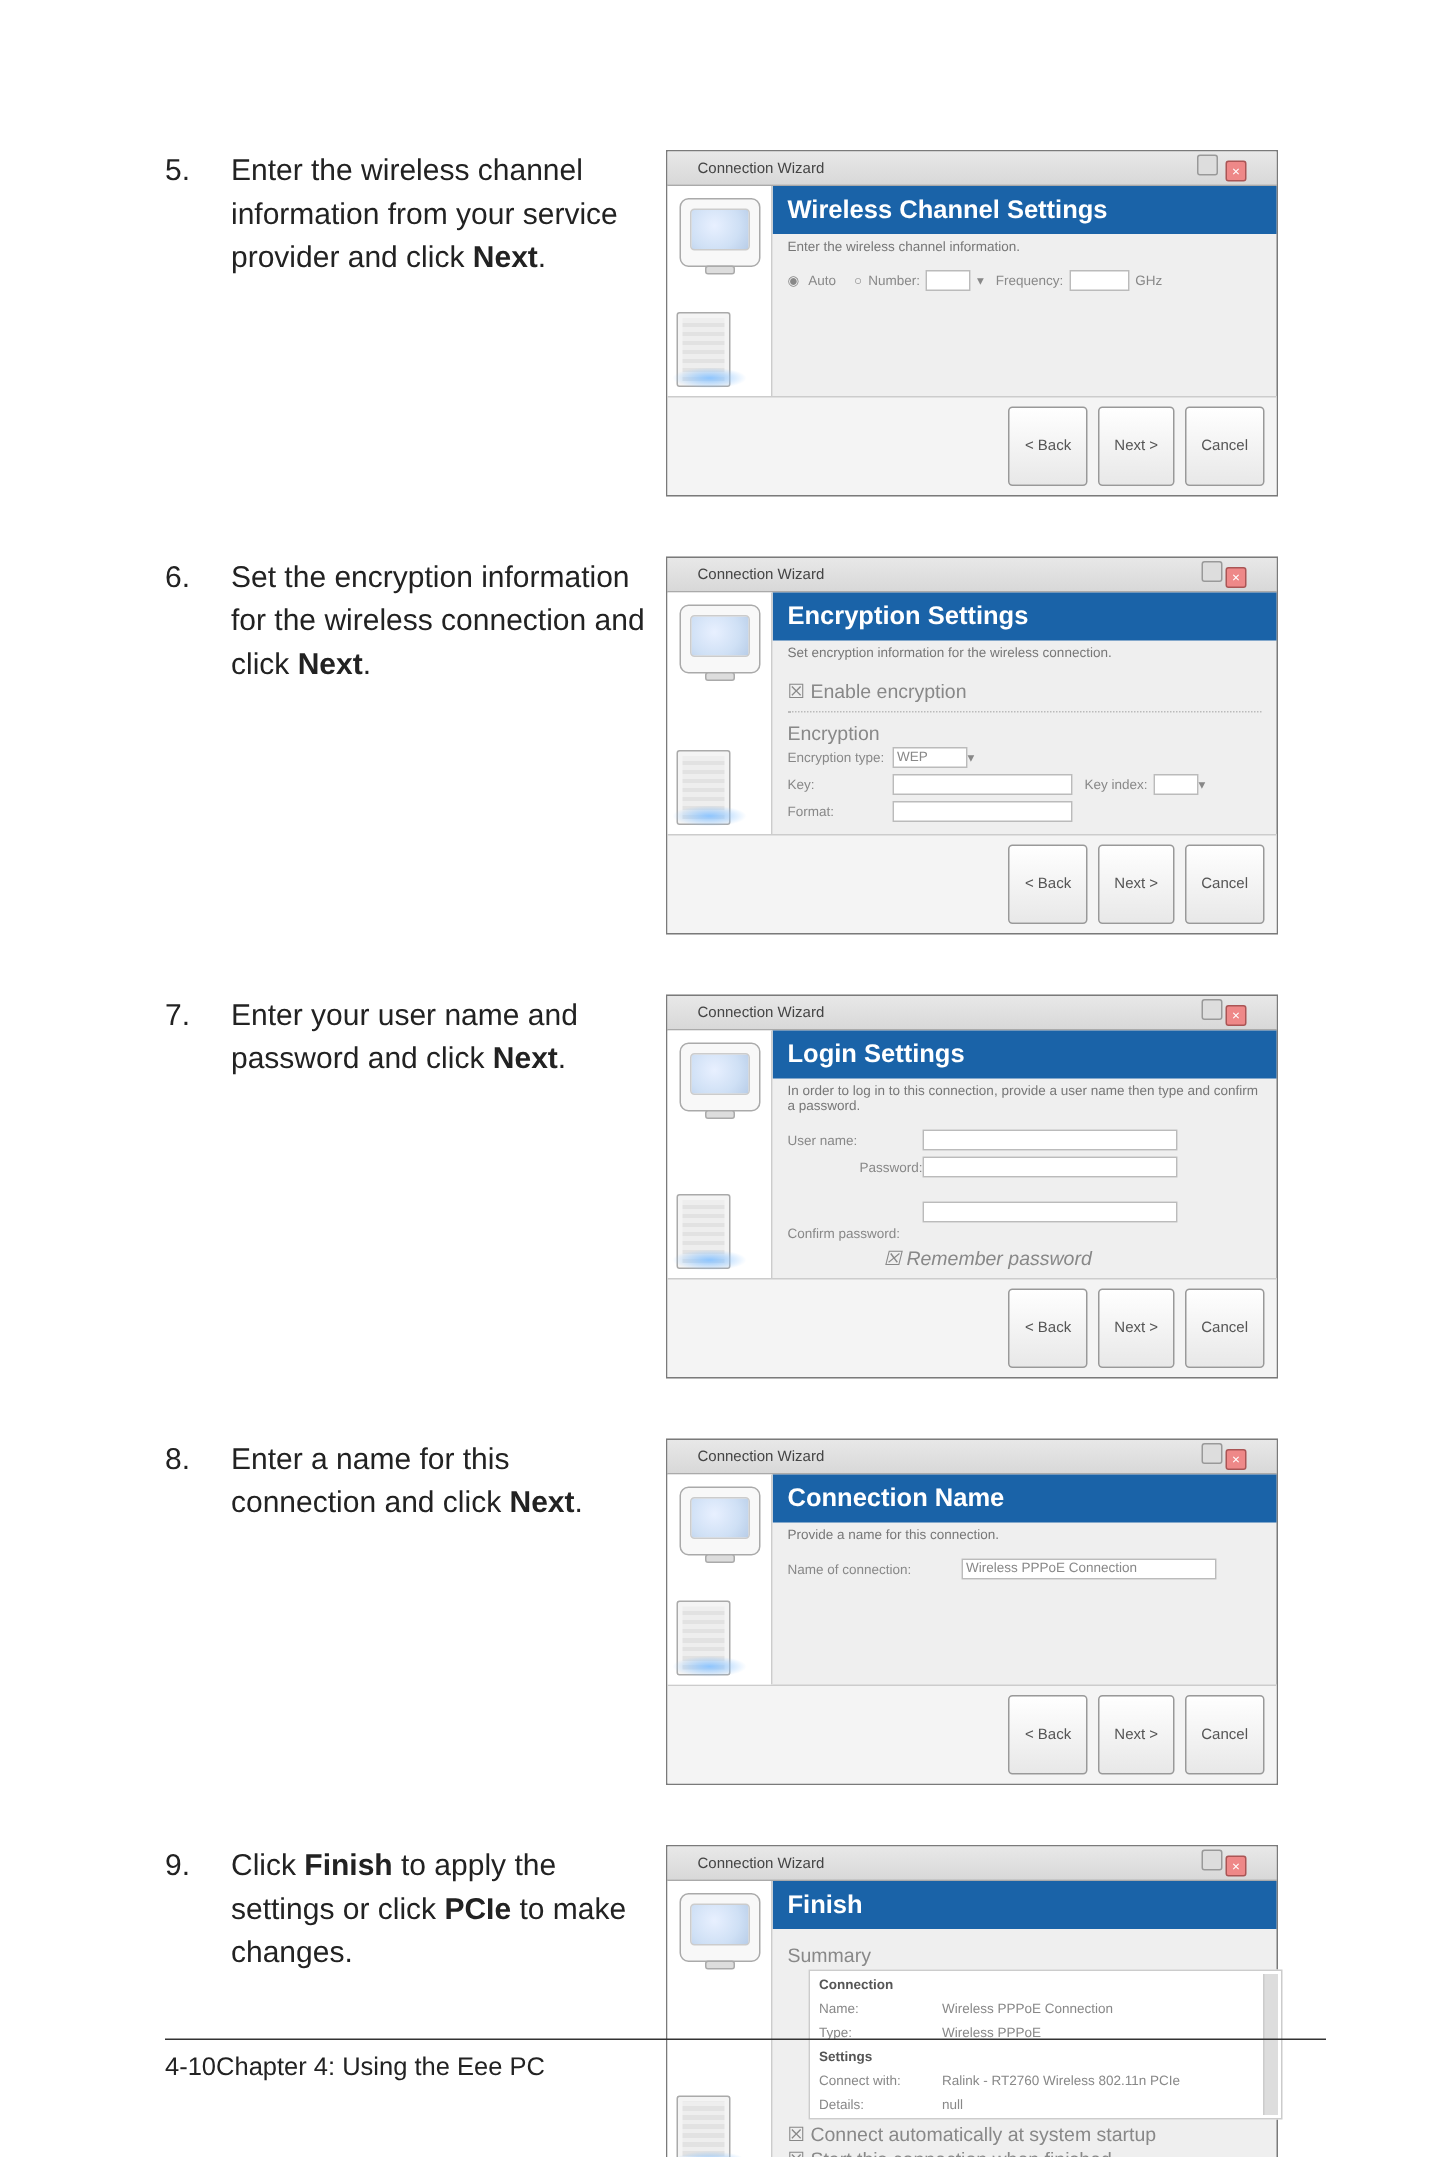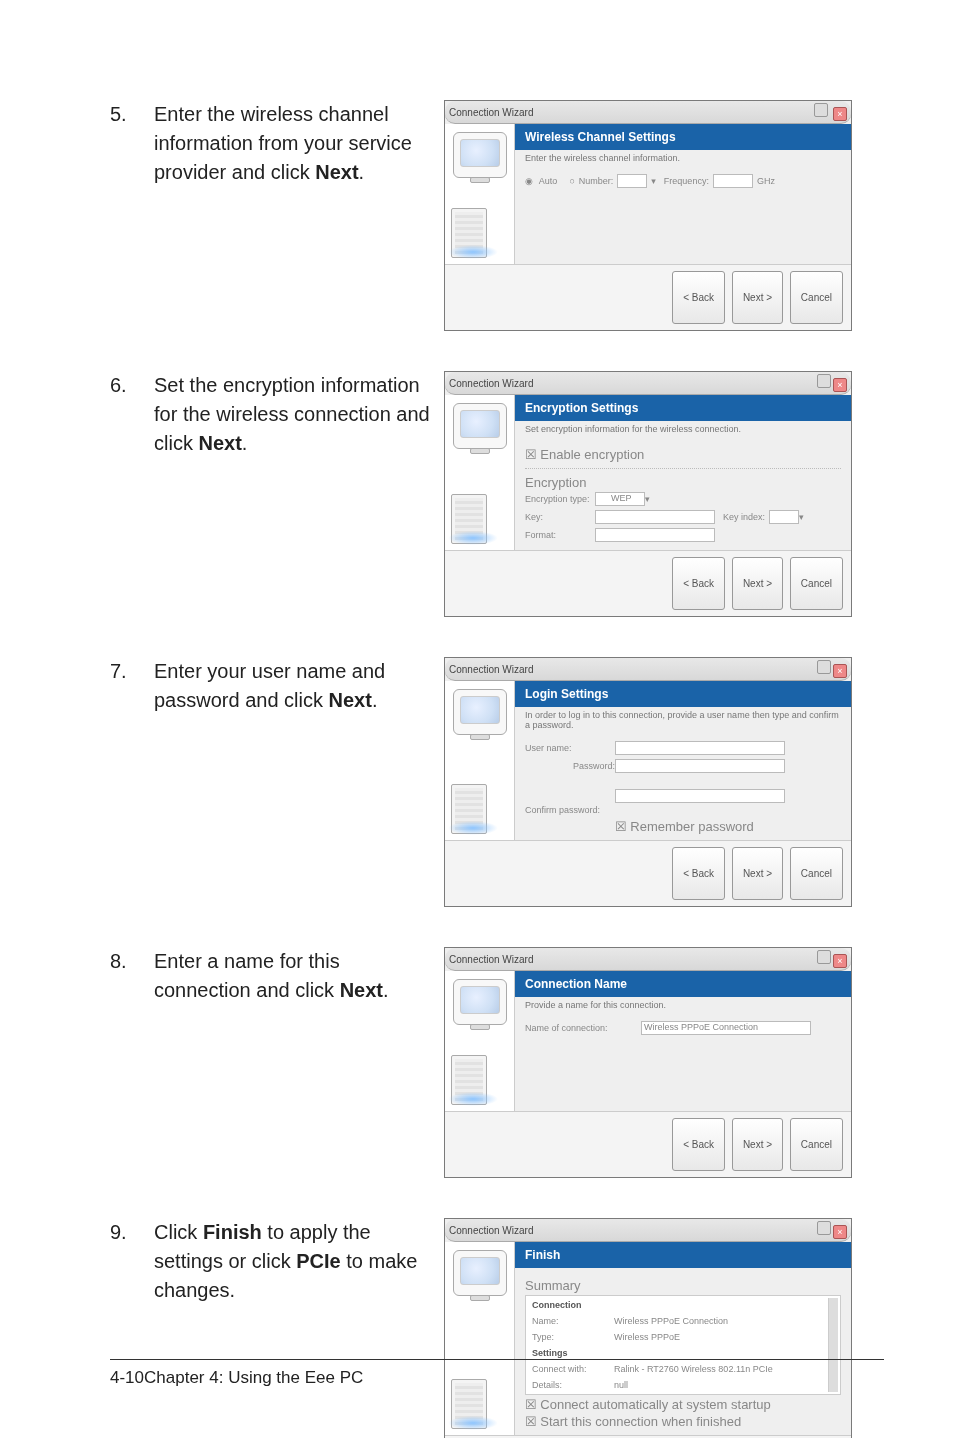--- a/index.html
+++ b/index.html
@@ -41,26 +41,25 @@
   .dialog {
     width: 408px;
     border: 1px solid #7a7a7a;
     background: #efefef;
     font-size: 10px;
     color: #444;
   }
   .dlg-title {
     background: linear-gradient(#e8e8e8,#d8d8d8);
     border-bottom: 1px solid #aaa;
-    padding: 2px 4px;
+    padding: 2px 20px;
     font-size: 10px;
     display: flex;
     align-items: center;
     justify-content: space-between;
-    border-radius: 10px;
   }
   .dlg-close {
     display:inline-block;
     width:14px;height:14px;
     background:#e88;
     border:1px solid #a55;
     border-radius:2px;
     text-align:center;
     line-height:12px;
     font-size:9px;
@@ -129,21 +128,21 @@
     background:radial-gradient(ellipse at center,#8fc6ff 0%,rgba(143,198,255,0) 70%);
   }
   .dlg-main {
     flex:1;
     padding:0;
   }
   .dlg-banner {
     background:#1a63a8;
     color:#fff;
     font-weight:bold;
-    font-size:12px;
+    font-size:17px;
     padding:6px 10px;
   }
   .dlg-sub {
     padding:3px 10px;
     color:#777;
     font-size:9px;
   }
   .dlg-content {
     padding:8px 10px 4px 10px;
   }
@@ -184,20 +183,21 @@
   .check-label{
     font-size:13px;color:#888;
     margin:2px 0;
   }
   .summary-table{
     width:100%;
     border:1px solid #ccc;
     background:#fff;
     font-size:9px;
     color:#888;
+    margin-left:14px;
   }
   .summary-table td{
     padding:2px 4px;
     vertical-align:top;
   }
   .summary-hdr{
     font-weight:bold;color:#555;
   }
   .scroll-thumb{
     width:10px;
@@ -298,21 +298,21 @@
           </div>
           <div class="dlg-main">
             <div class="dlg-banner">Encryption Settings</div>
             <div class="dlg-sub">Set encryption information for the wireless connection.</div>
             <div class="dlg-content">
               <div class="check-label"><span>☒ </span><span>Enable encryption</span></div>
               <div class="divider-line"></div>
               <div class="check-label">Encryption</div>
               <div class="dlg-field-row">
                 <span class="dlg-label">Encryption type:</span>
-                <span class="dlg-input" style="width:50px;padding:0 15px;">WEP</span>
+                <span class="dlg-input" style="width:50px;padding:0 2px;">WEP</span>
                   <span>▾</span>
               </div>
               <div class="dlg-field-row">
                 <span class="dlg-label">Key:</span>
                 <span class="dlg-input" style="width:120px;"></span>
                 <span style="margin-left:8px;">Key index:</span>
                 <span class="dlg-input" style="width:30px;margin-left:4px;"></span>
                   <span>▾</span>
               </div>
               <div class="dlg-field-row">
@@ -360,21 +360,21 @@
                 <span class="dlg-input" style="width:170px;"></span>
               </div>
               <div class="dlg-field-row">
                 <span class="dlg-label" style="width:90px;text-align:right;">Password:</span>
                 <span class="dlg-input" style="width:170px;"></span>
               </div>
               <div class="dlg-field-row">
                 <span class="dlg-label" style="width:90px;margin-top:28px;">Confirm password:</span>
                 <span class="dlg-input" style="width:170px;"></span>
               </div>
-              <div class="check-label" style="margin-left:90px;"><span>☒ </span><span>Remember password</span></div>
+              <div class="check-label" style="margin-left:64px;font-style:italic;"><span>☒ </span><span>Remember password</span></div>
             </div>
           </div>
         </div>
         <div class="dlg-foot">
           <span class="dlg-btn">&lt; Back</span>
           <span class="dlg-btn">Next &gt;</span>
           <span class="dlg-btn">Cancel</span>
         </div>
       </div>
     </div>

